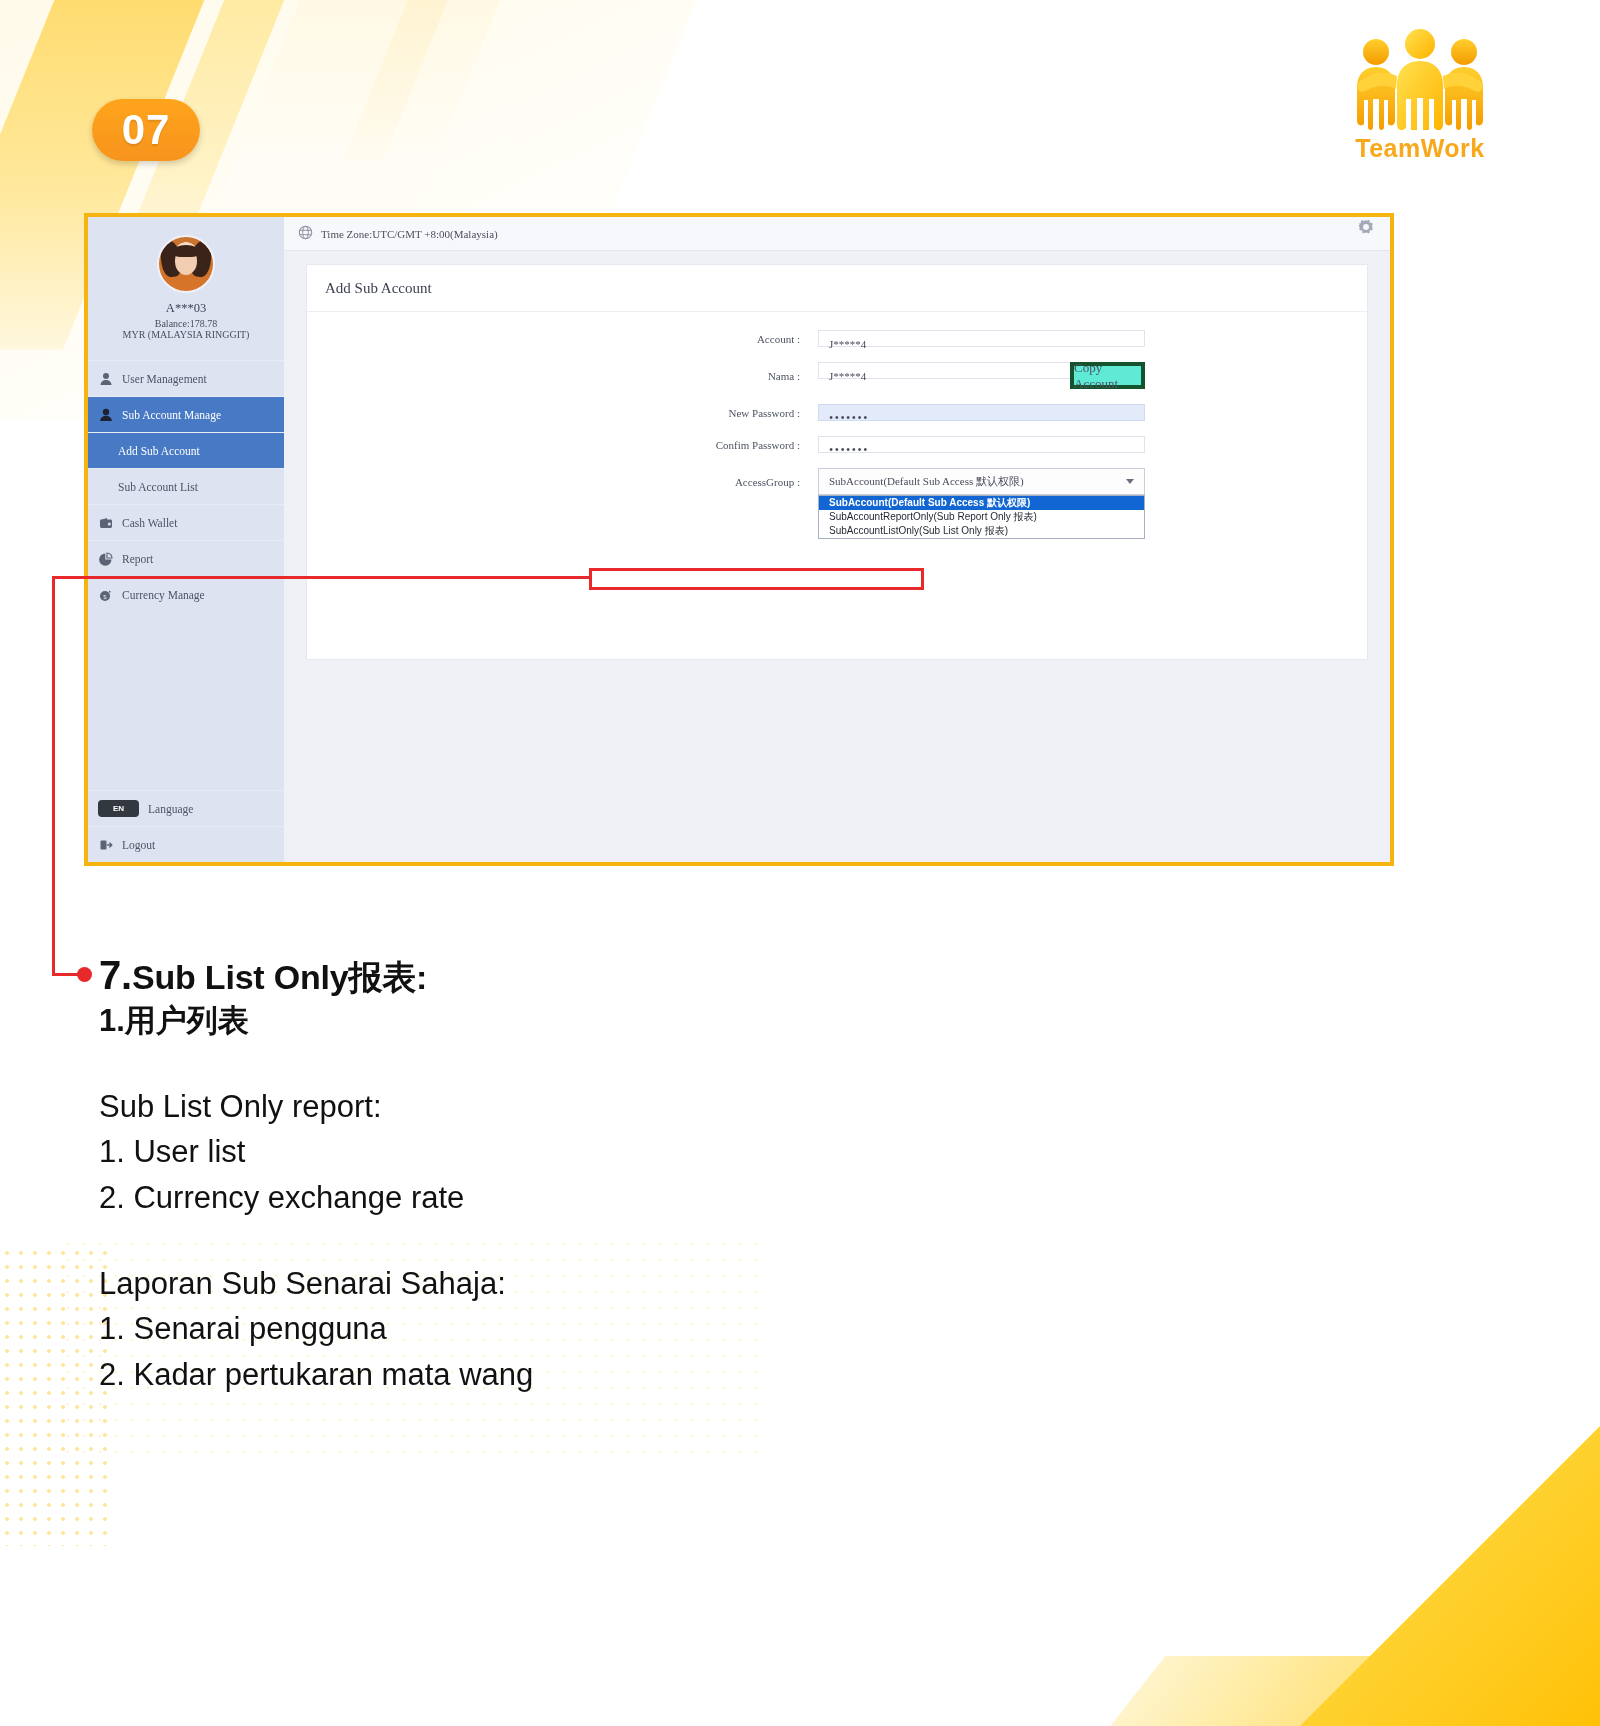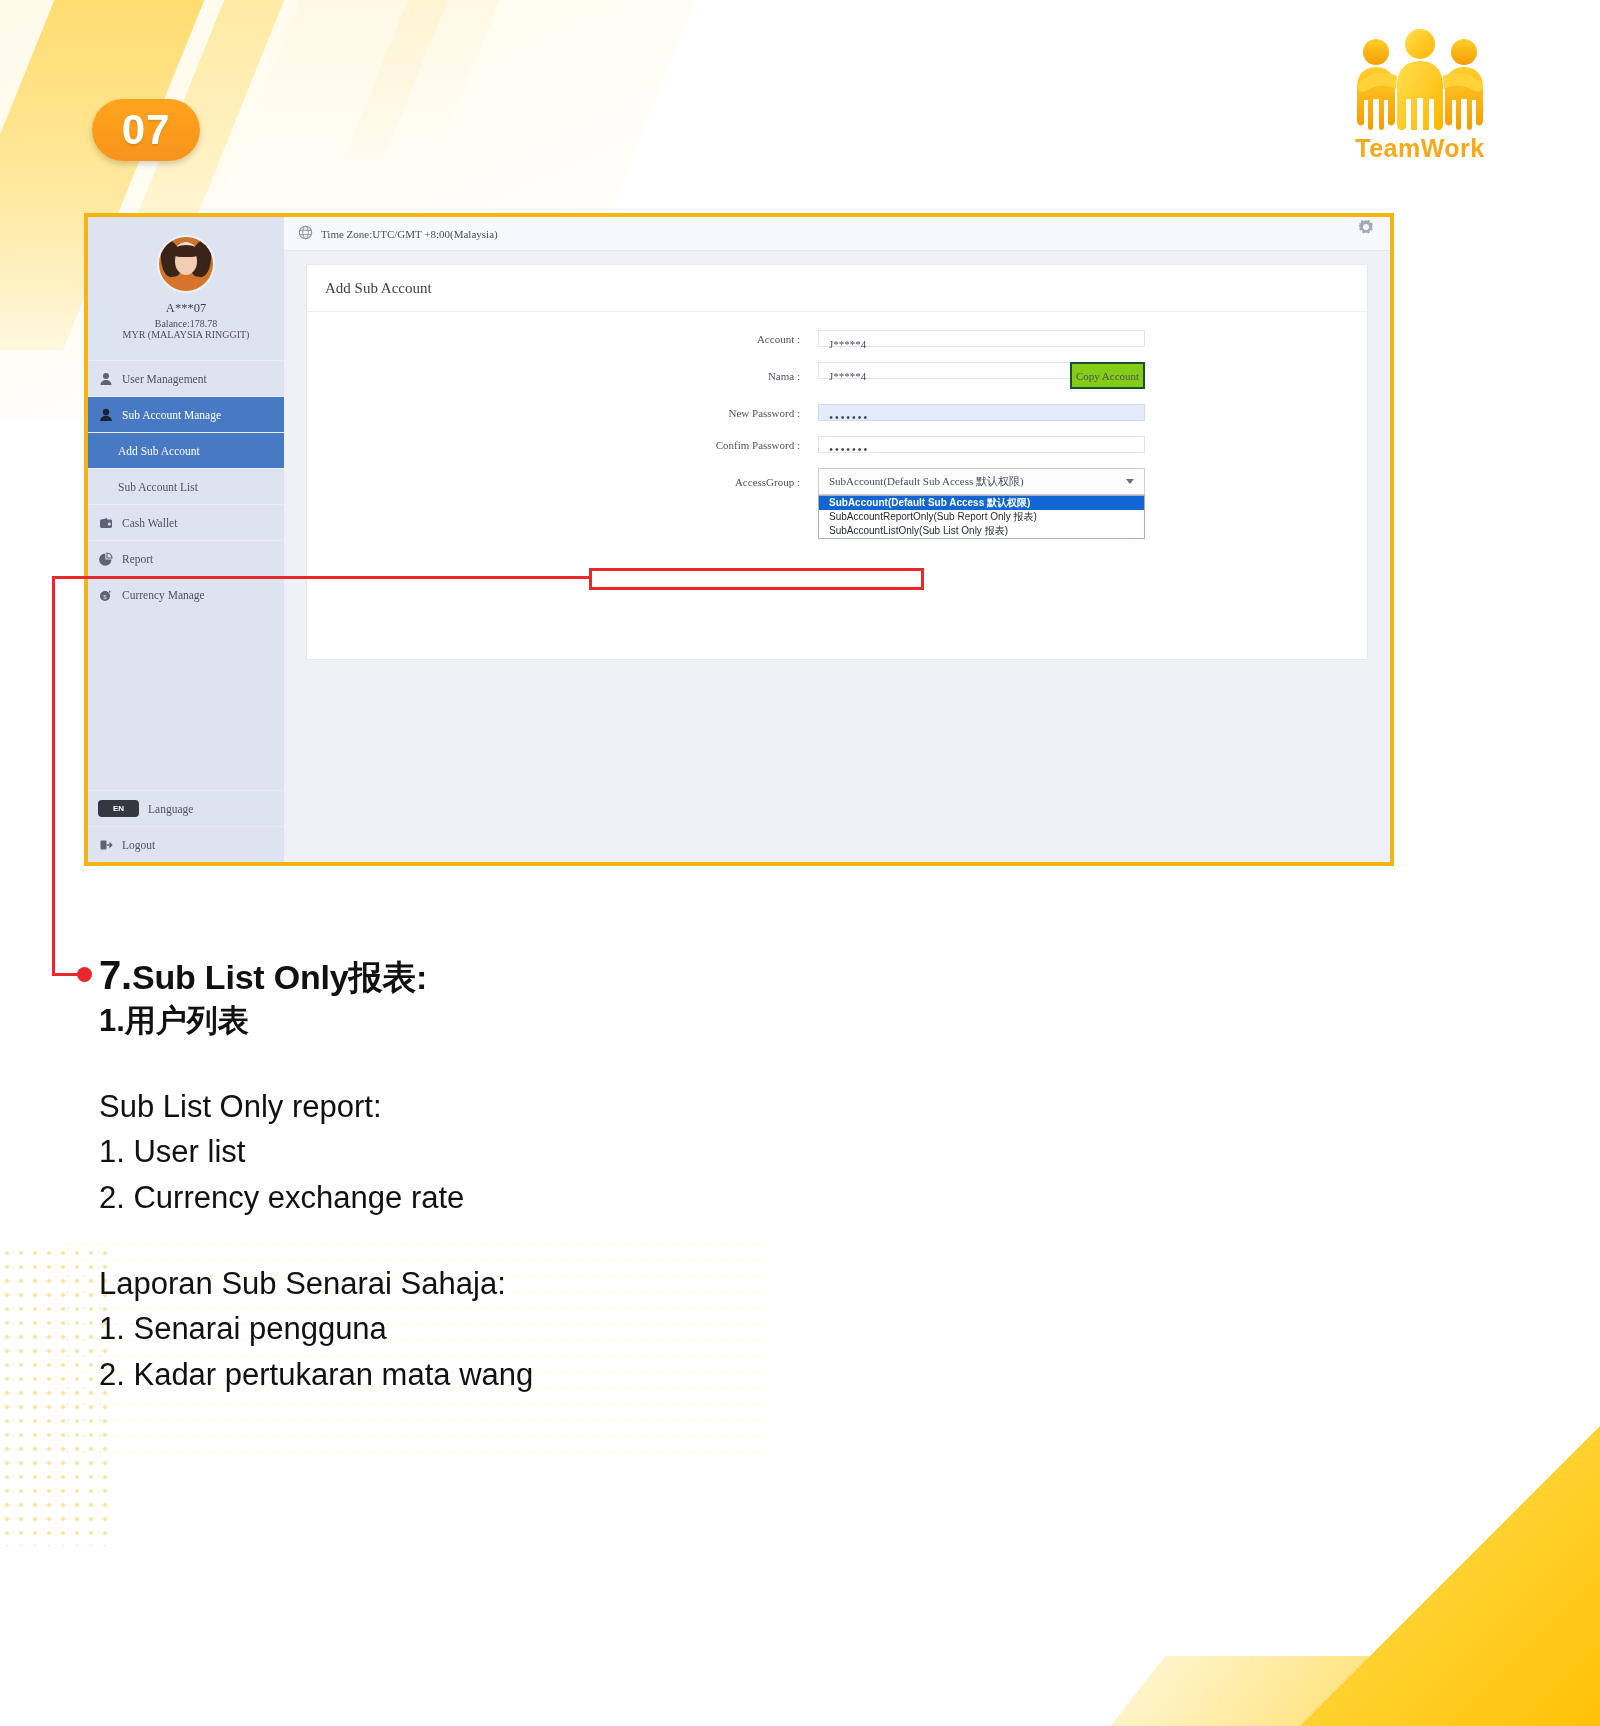--- a/index.html
+++ b/index.html
@@ -191,22 +191,22 @@
   }
   .fctl { position: relative; }
   .finput {
     width: 327px; height: 17px; border:1px solid #dfe3ec; background:#ffffff;
     font-size: 11px; color:#474c5a; padding: 0 10px; line-height: 27px;
     font-family:"Liberation Serif", serif;
   }
   .finput.pwd-focus { background:#e3ebfa; border-color:#cfdbf2; }
   .finput.narrow { width: 252px; border-right: none; }
   .copy-btn {
-    width: 75px; height: 27px; border:2px solid #14532d; background:#84cc16;
-    font-size: 11px; color:#4d5362; display:flex; align-items:center; justify-content:center;
+    width: 75px; height: 27px; border:4px solid #14532d; background:#5eead4;
+    font-size: 13px; color:#4d5362; display:flex; align-items:center; justify-content:center;
     font-family:"Liberation Serif", serif;
   }
   .pwd-dots { letter-spacing: 1.5px; font-size: 12px; }
 
   
   .fselect {
     width: 327px; height: 27px; border:1px solid #c9cedb; background:#fdfdfe;
     font-size: 11px; color:#474c5a; padding: 0 10px; line-height: 25px;
     display:flex; align-items:center; justify-content:space-between;
     font-family:"Liberation Serif", serif;
@@ -318,21 +318,21 @@
     <div class="app-inner">
 
       <div class="sidebar">
         <div class="profile">
           <div class="avatar">
             <div class="hair-l"></div>
               <div class="hair-r"></div>
             <div class="face"></div>
               <div class="fringe"></div>
           </div>
-          <div class="pname">A***07</div>
+          <div class="pname">A***03</div>
           <div class="pbal">Balance:178.78</div>
           <div class="pcur">MYR (MALAYSIA RINGGIT)</div>
         </div>
 
         <div class="nav">
           <div class="nav-item">
             <span class="nav-ico">
               <svg width="14" height="14" viewBox="0 0 14 14">
                   <circle cx="7" cy="4" r="3" fill="#5c6374"></circle>
                   <path d="M1.5 13c0-3 2.6-5 5.5-5s5.5 2 5.5 5z" fill="#5c6374"></path>

